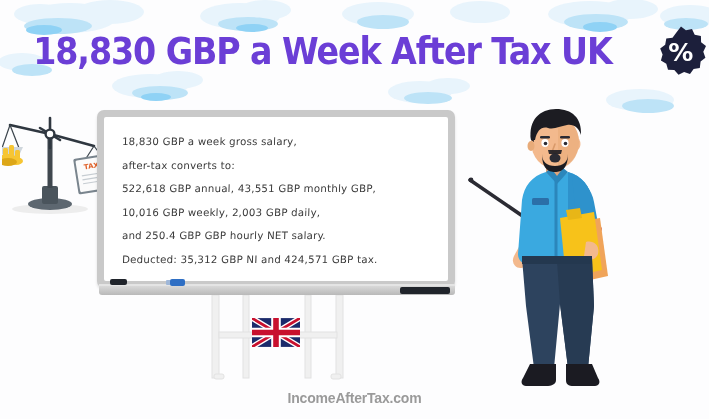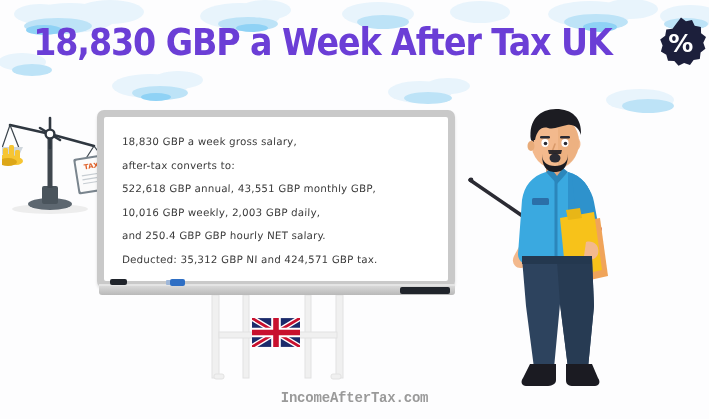--- a/index.html
+++ b/index.html
@@ -23,21 +23,21 @@
   #clouds {
     position: absolute;
     left: 0; top: 0;
     width: 709px; height: 120px;
     pointer-events: none;
   }
 
   
   #title-row {
     position: absolute;
-    left: 0; top: 13px;
+    left: 0; top: 22px;
     width: 709px;
     height: 60px;
     display: flex;
     align-items: center;
     justify-content: center;
     gap: 10px;
   }
   #page-title {
     font-family: "DejaVu Sans", sans-serif;
     font-weight: bold;
@@ -166,21 +166,21 @@
   
   #teacher { position: absolute; left: 468px; top: 106px; width: 176px; height: 288px; }
 
   
   #footer-logo {
     position: absolute;
     left: 0;
     top: 390px;
     width: 709px;
     text-align: center;
-    font-family: Liberation Mono, monospace;
+    font-family: Liberation Sans, sans-serif;
     font-weight: bold;
     font-size: 14px;
     letter-spacing: -0.2px;
     color: #9a9a9a;
   }
 </style>
 </head>
 <body>
 
 <div id="stage">

